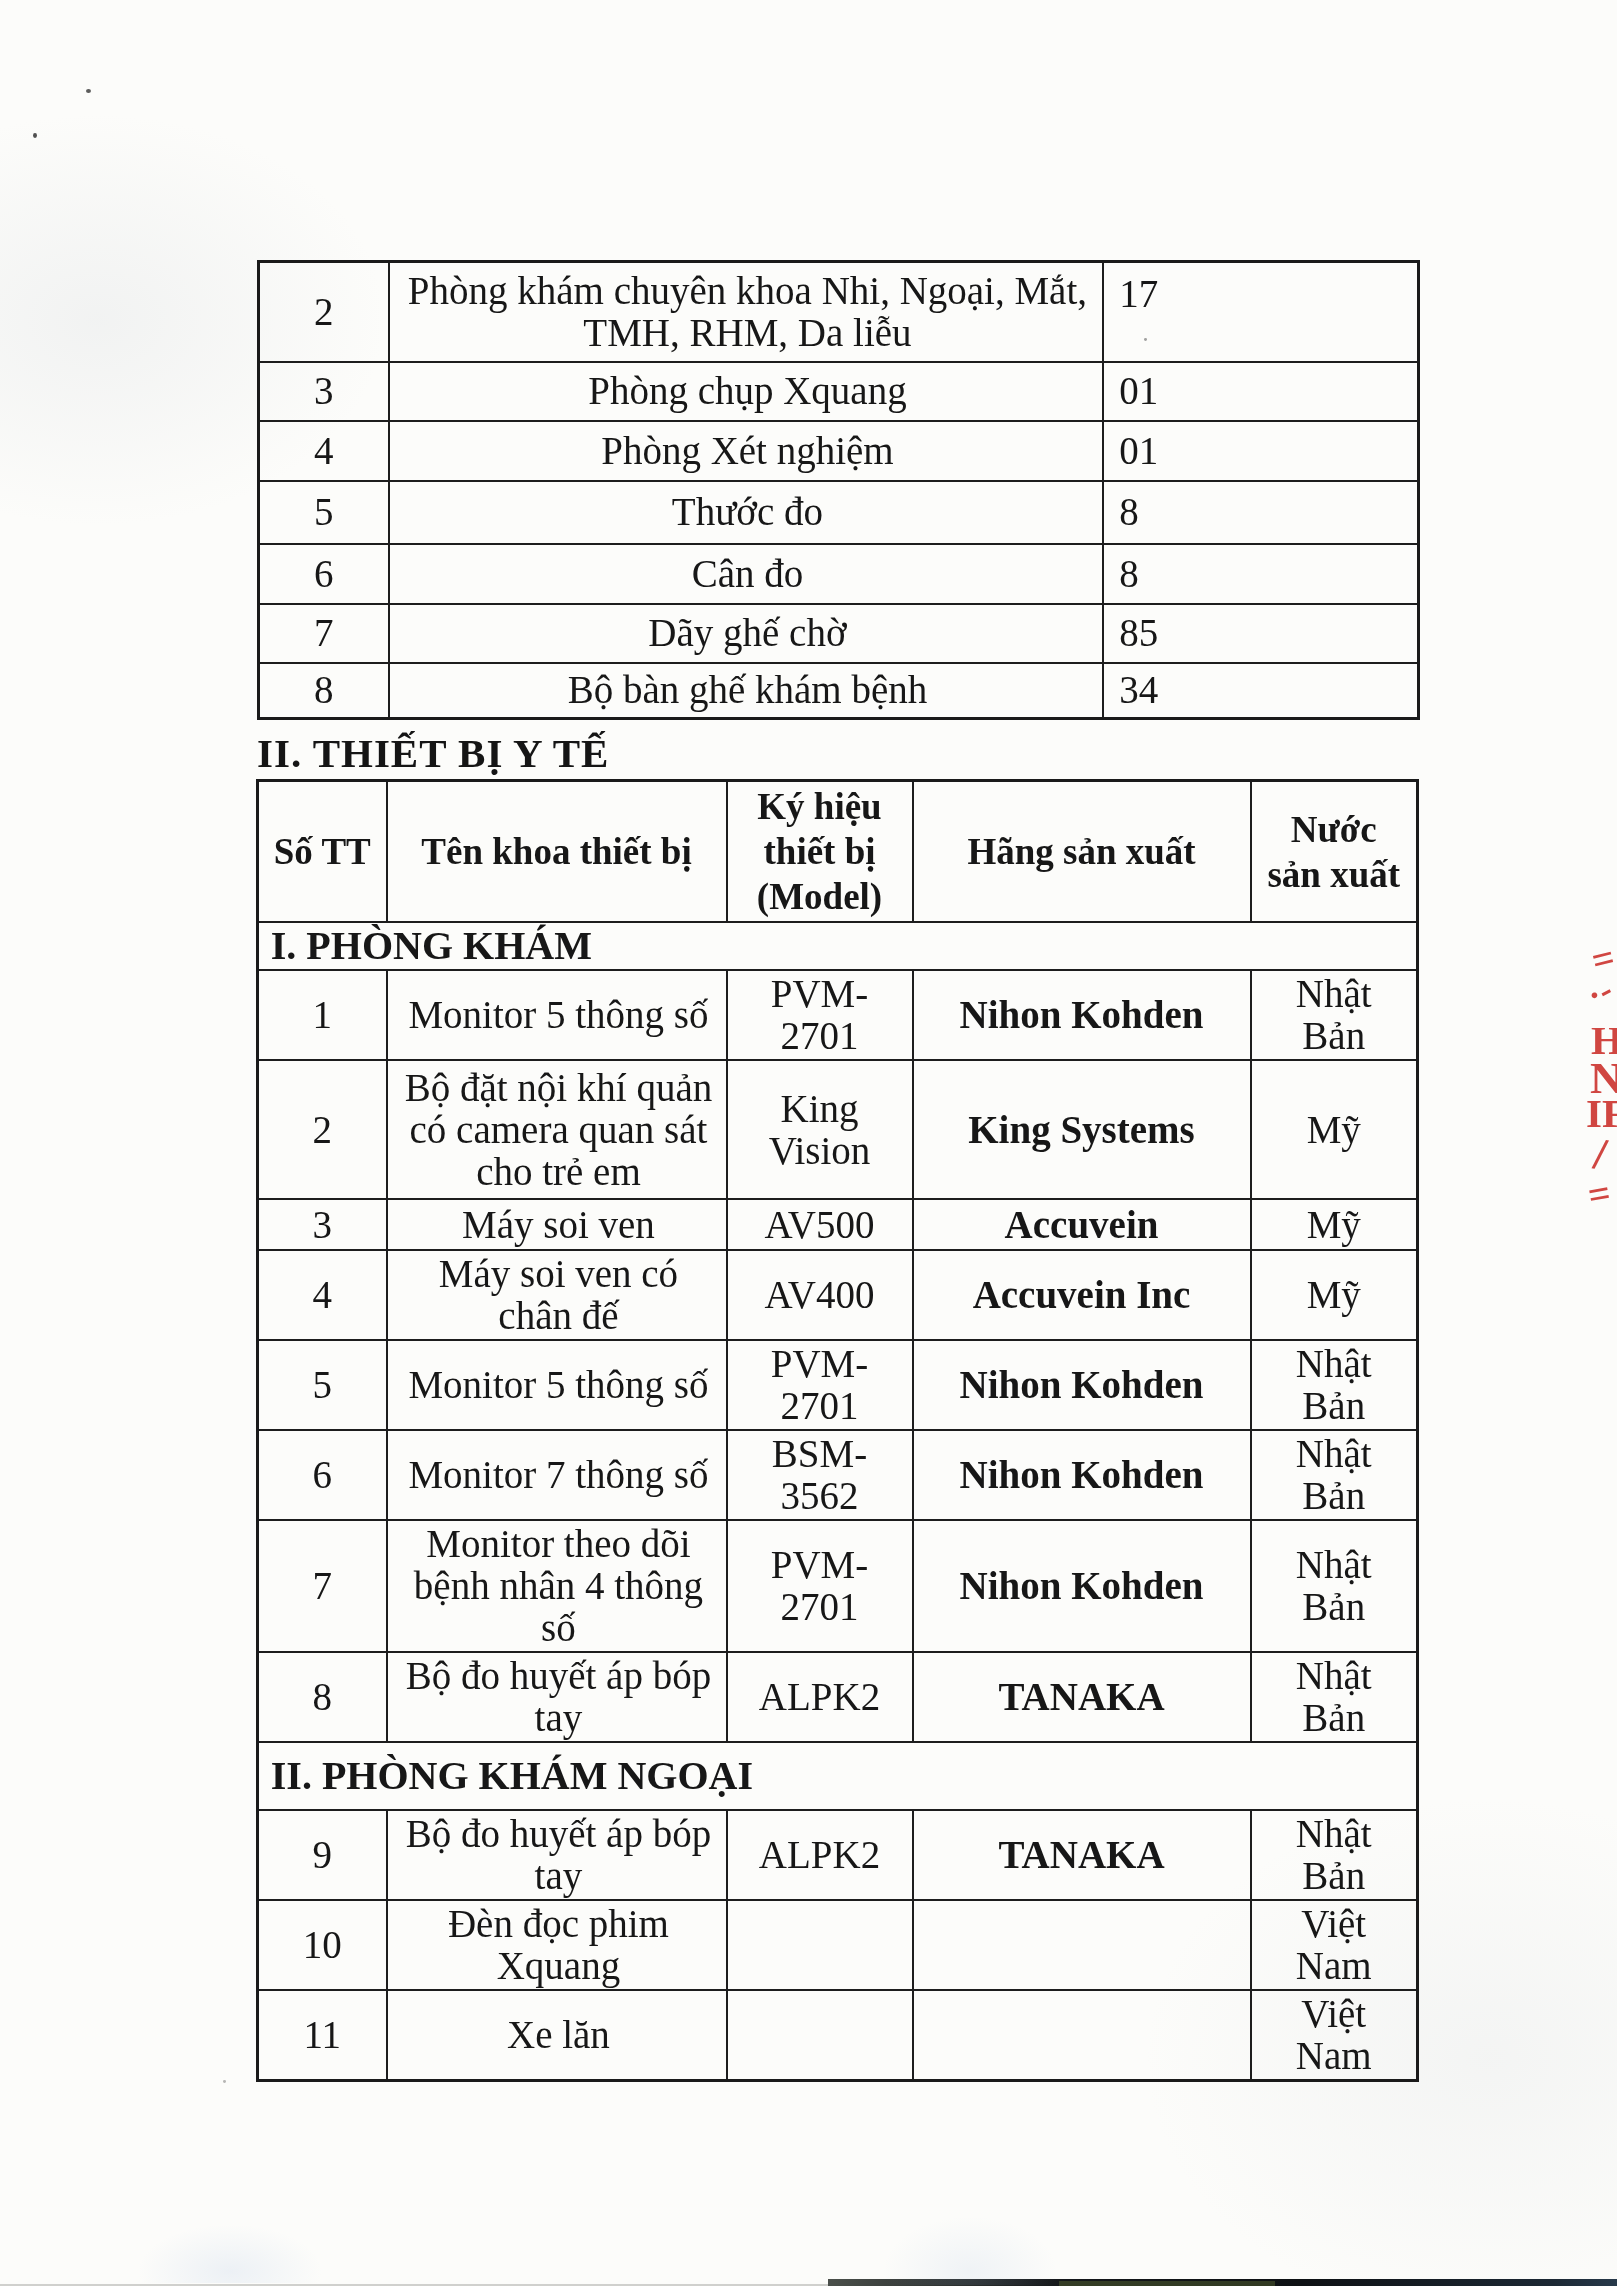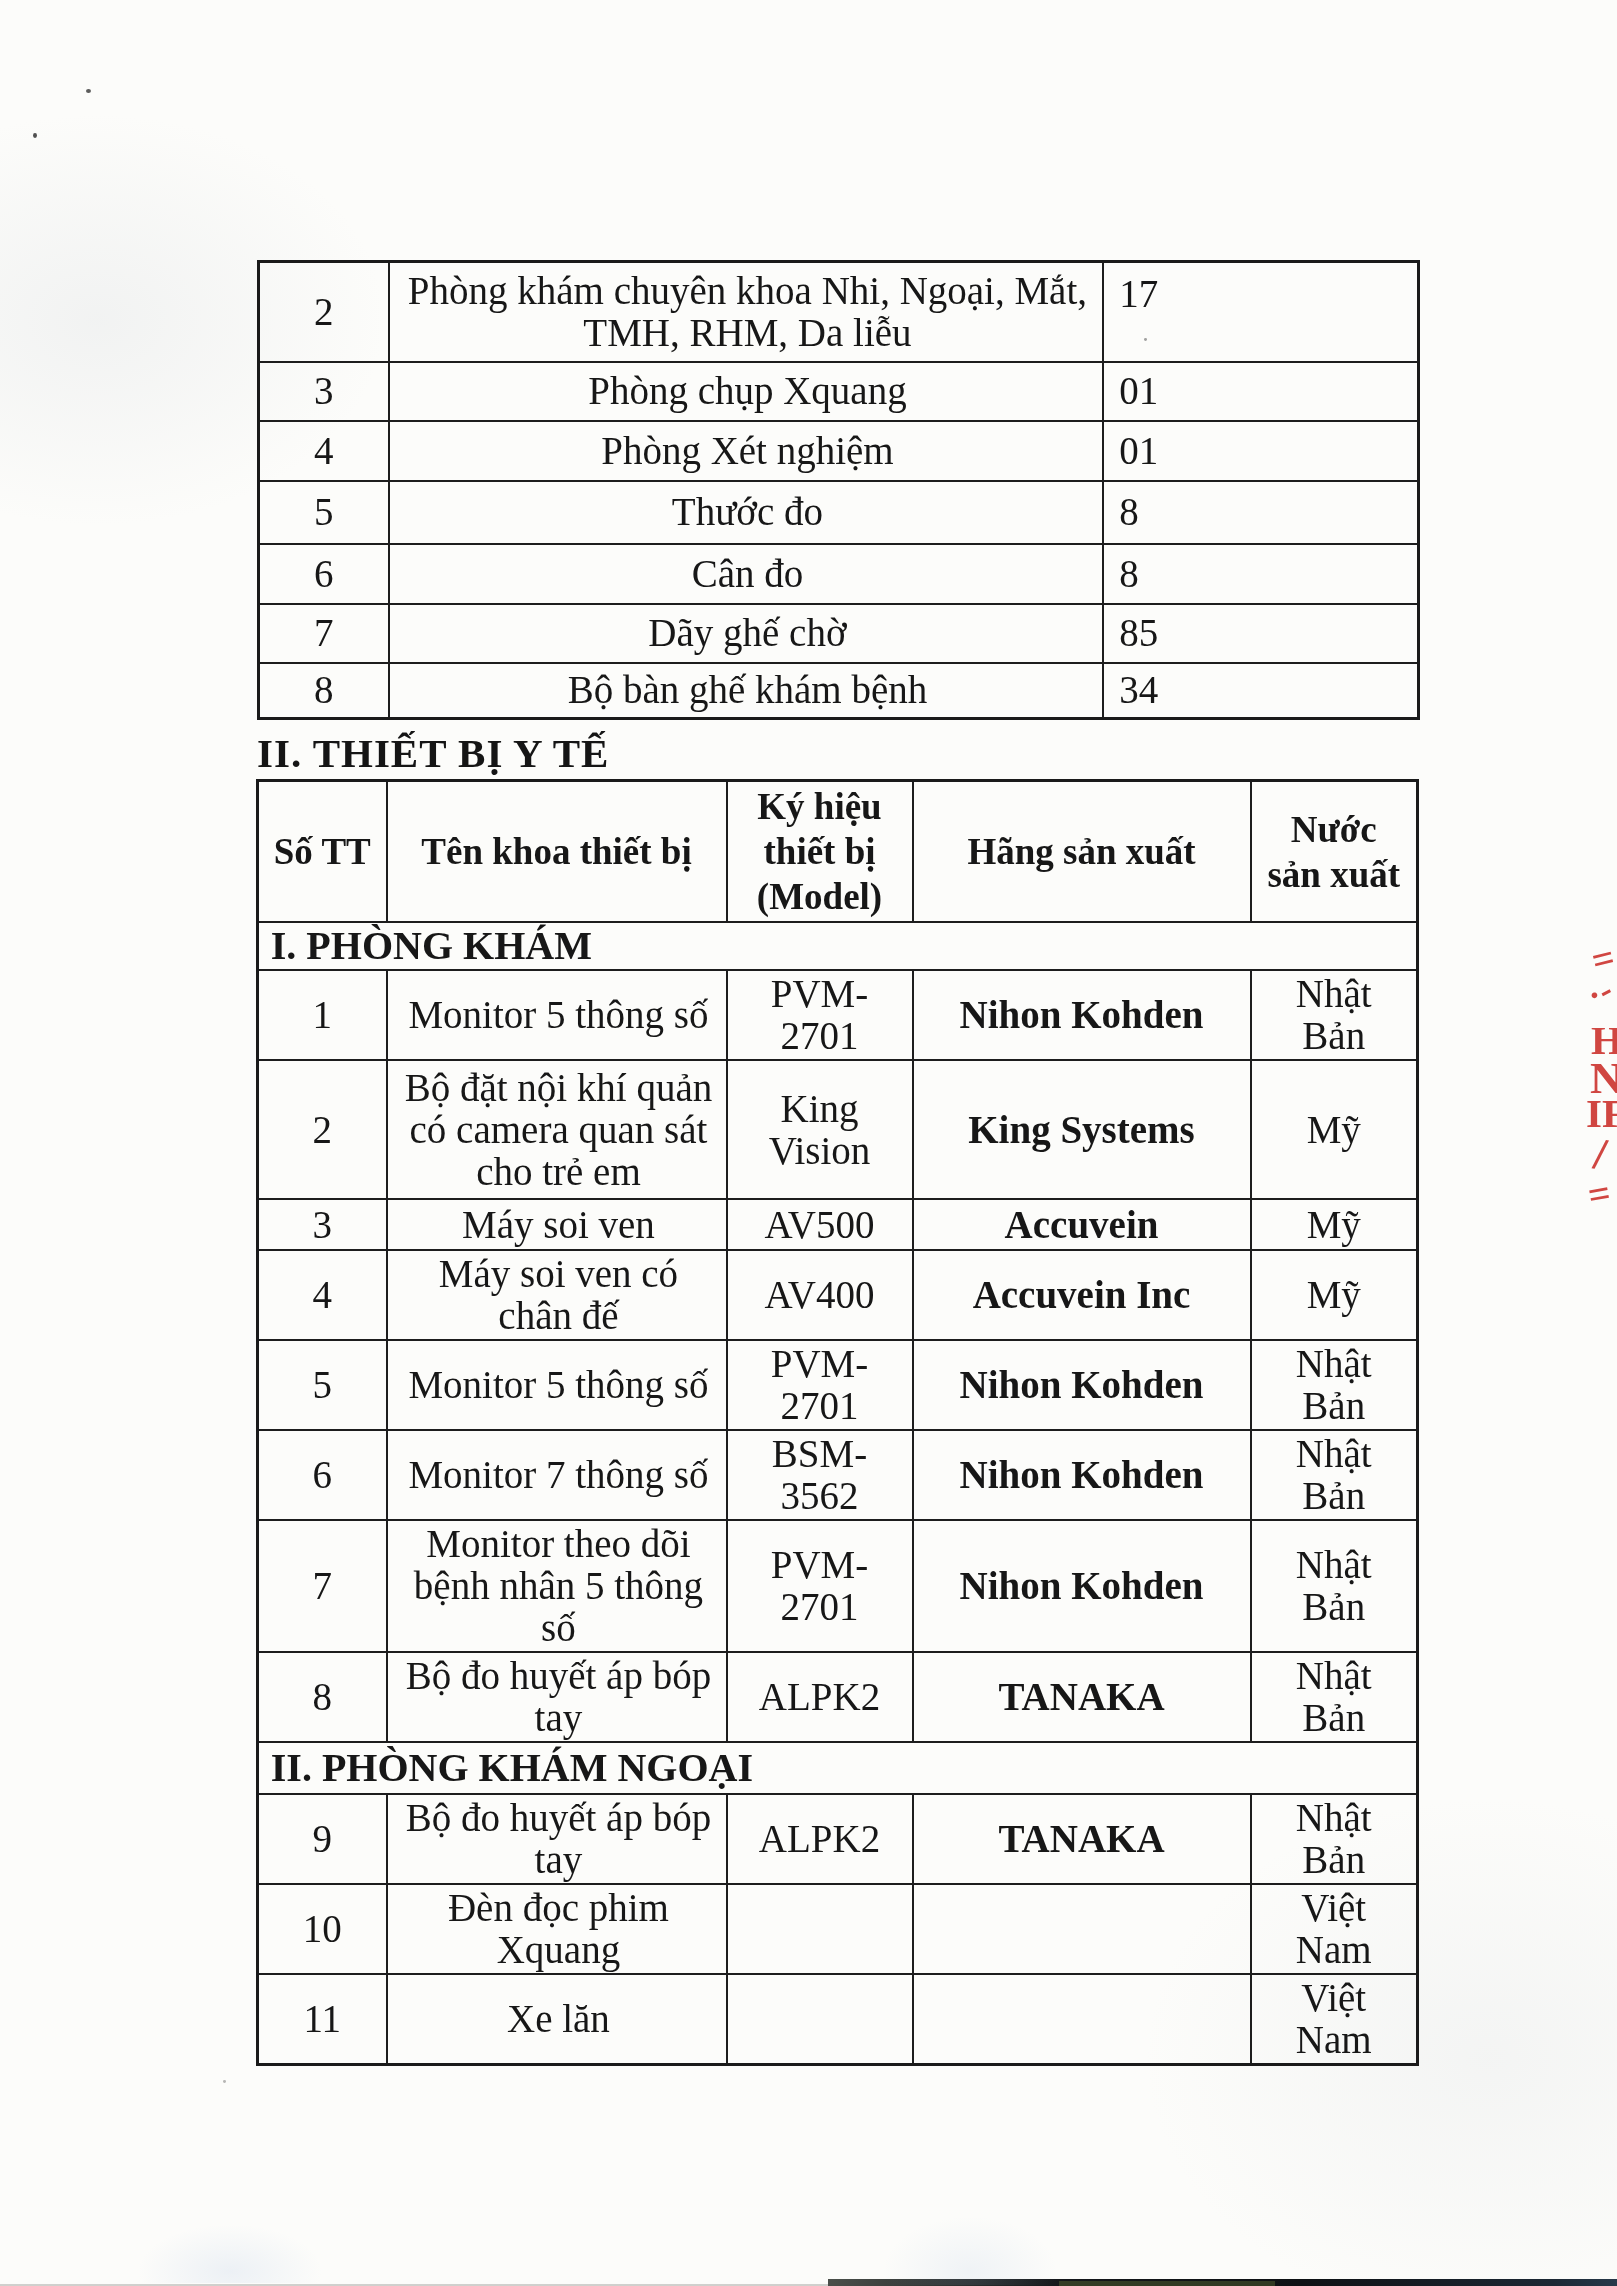--- a/index.html
+++ b/index.html
@@ -179,36 +179,36 @@
           <td class="num">6</td>
           <td class="name">Monitor 7 thông số</td>
           <td class="pre">BSM-
 3562</td>
           <td class="ctr">Nihon Kohden</td>
           <td class="pre">Nhật
 Bản</td>
         </tr>
         <tr style="height:130px">
           <td class="num">7</td>
-          <td class="name">Monitor theo dõi bệnh nhân 5 thông số</td>
+          <td class="name">Monitor theo dõi bệnh nhân 4 thông số</td>
           <td class="pre">PVM-
 2701</td>
           <td class="ctr">Nihon Kohden</td>
           <td class="pre">Nhật
 Bản</td>
         </tr>
         <tr style="height:88px">
           <td class="num">8</td>
           <td class="name">Bộ đo huyết áp bóp tay</td>
           <td class="pre">ALPK2</td>
           <td class="ctr">TANAKA</td>
           <td class="pre">Nhật
 Bản</td>
         </tr>
-        <tr style="height:52px">
+        <tr style="height:68px">
           <td class="sect" colspan="5">II. PHÒNG KHÁM NGOẠI</td>
         </tr>
         <tr style="height:87px">
           <td class="num">9</td>
           <td class="name">Bộ đo huyết áp bóp tay</td>
           <td class="pre">ALPK2</td>
           <td class="ctr">TANAKA</td>
           <td class="pre">Nhật
 Bản</td>
         </tr>

